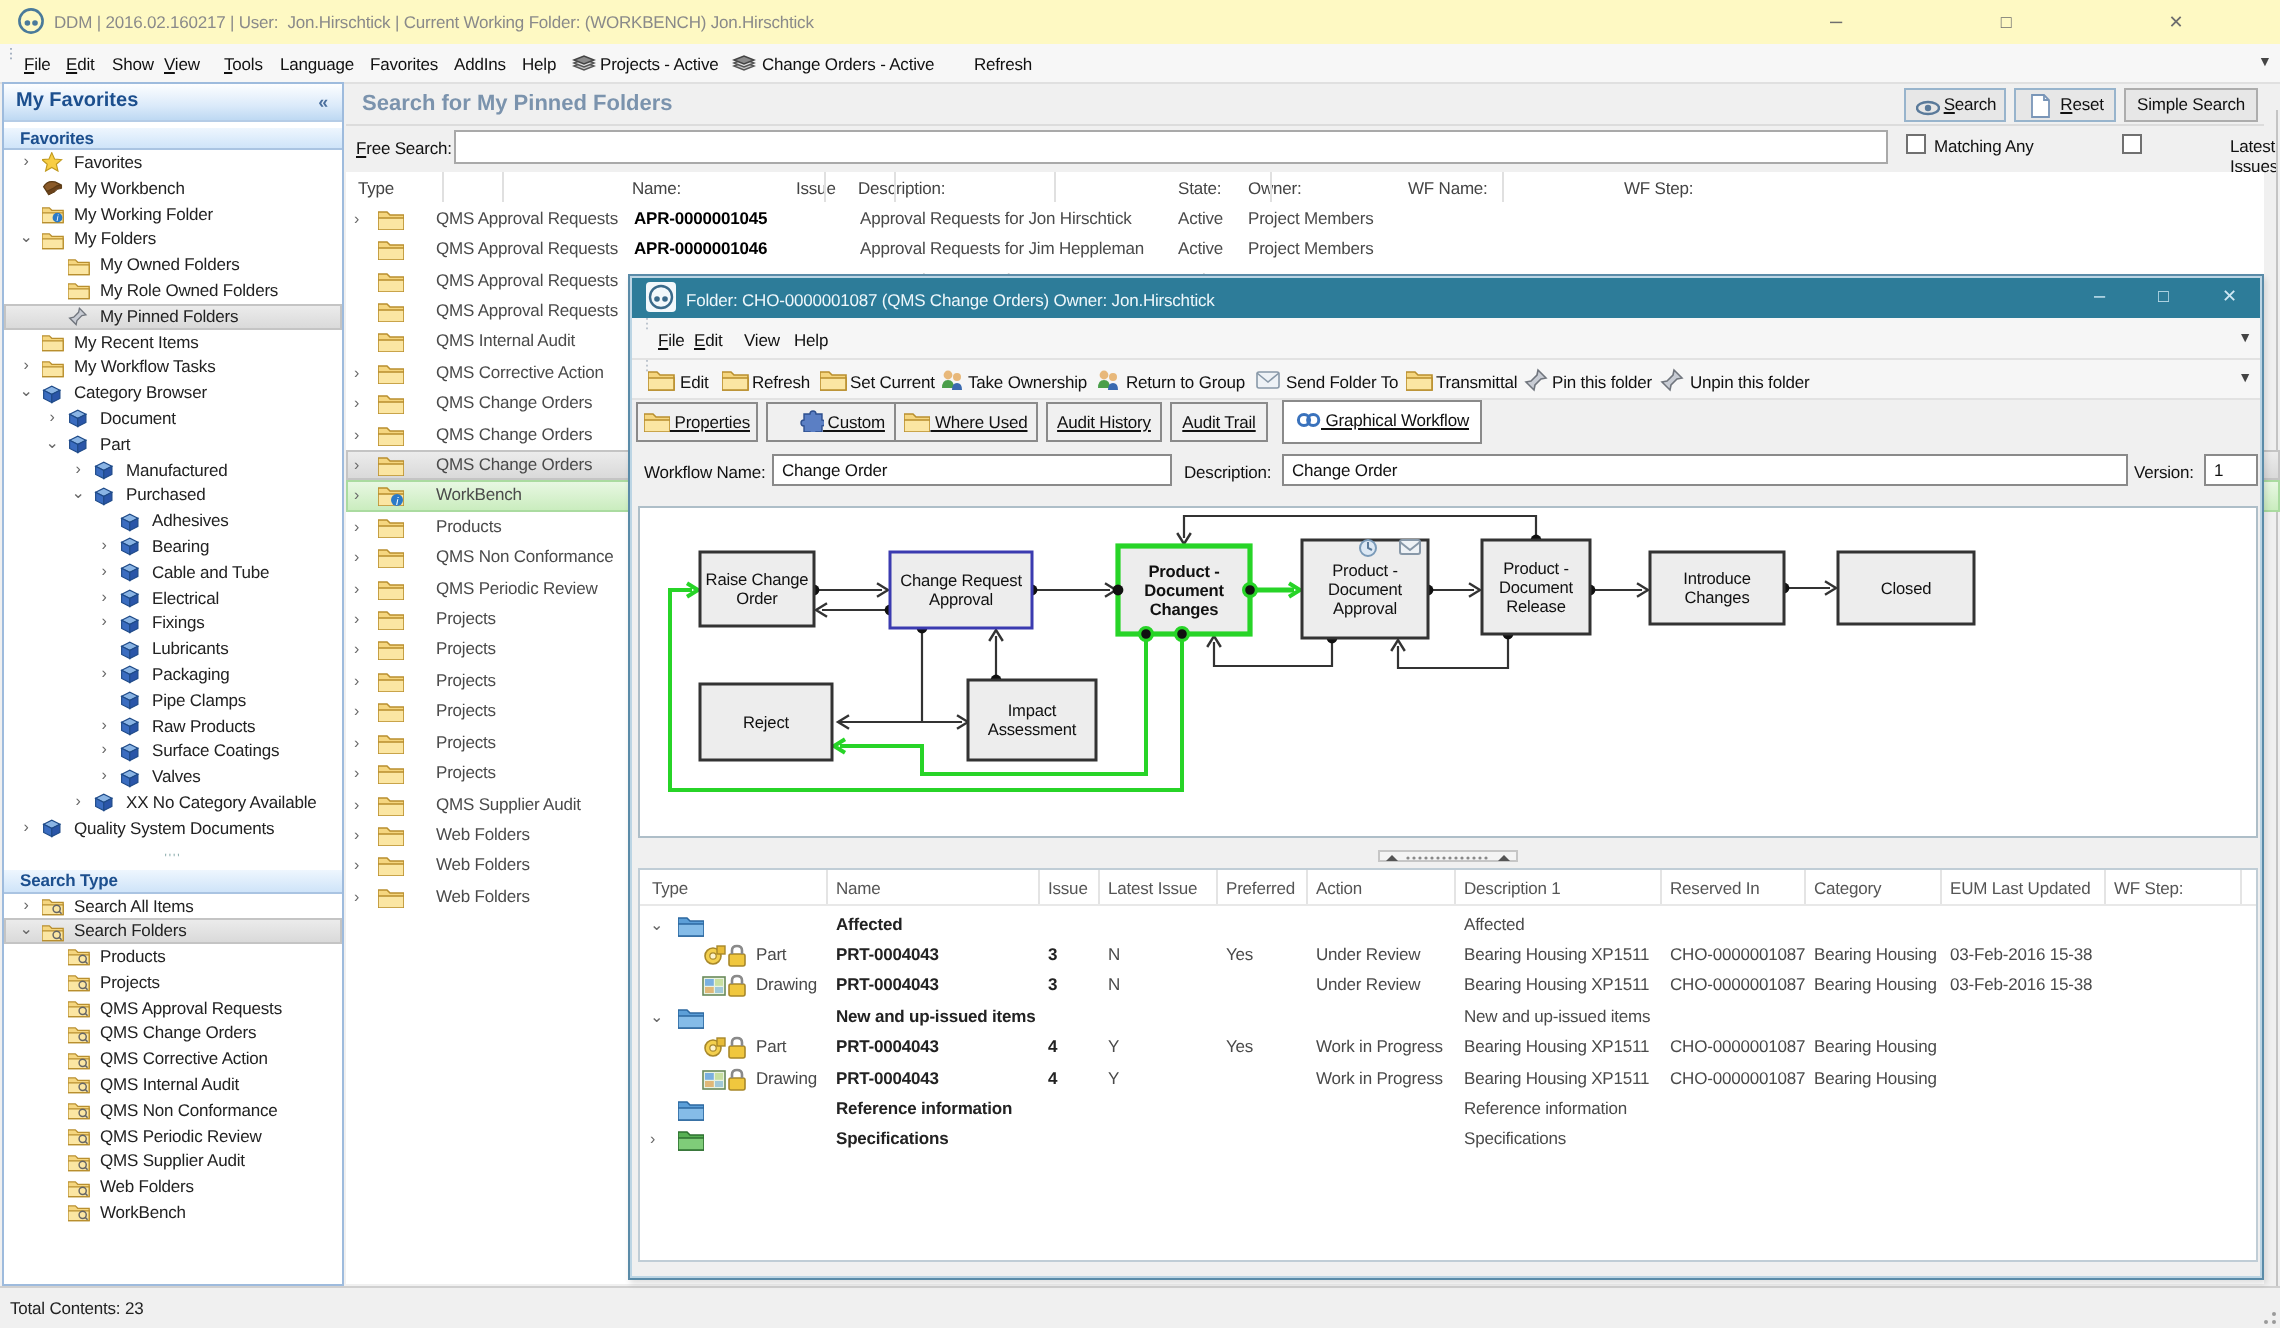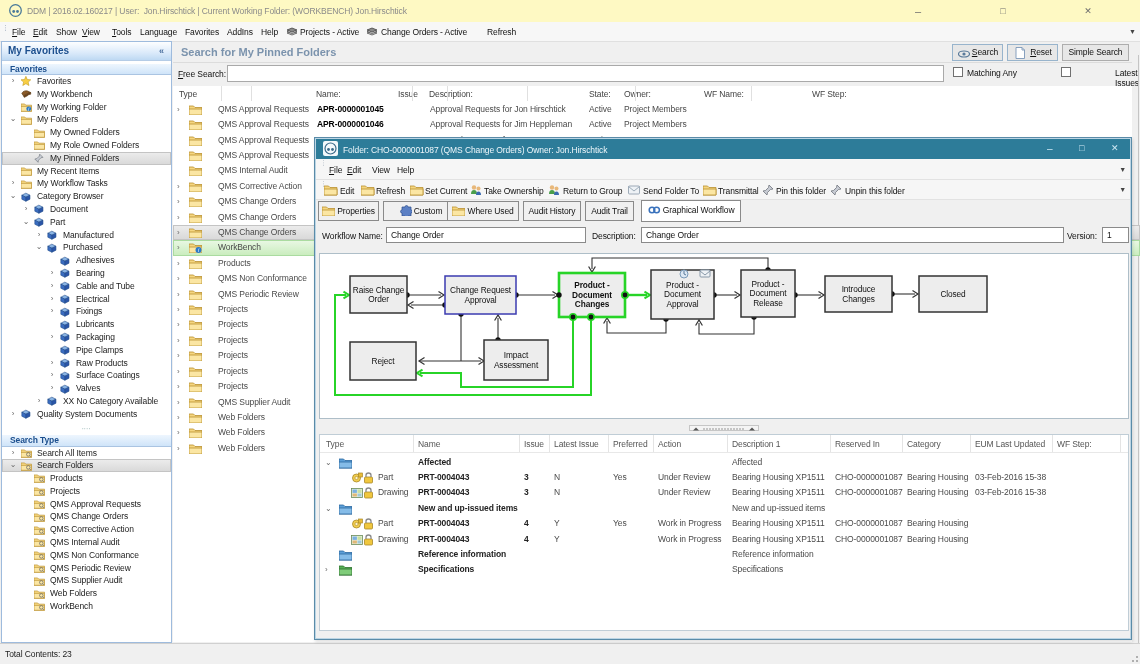--- a/index.html
+++ b/index.html
@@ -48,21 +48,21 @@
 #dialog{left:314px;top:137px;width:818px;height:503px;background:#f0f0f0;border:1px solid #5a8ba8;box-shadow:0 0 0 1px #bcd5e4 inset,1px 2px 3px rgba(0,0,0,0.12);}
 #dlg-title{position:absolute;left:1px;top:1px;width:814px;height:20px;background:#2d7c99;}
 #dlg-title .ic{position:absolute;left:7px;top:2px;width:15px;height:15px;background:#f2f8fb;border-radius:2px;}
 #dlg-title .t{position:absolute;left:27px;top:6px;color:#eef7fb;}
 #dlg-menu{position:absolute;left:1px;top:21px;width:814px;height:21px;background:#f6f6f6;border-bottom:1px solid #e2e2e2;}
 #dlg-menu > span{position:absolute;top:6px;color:#111;}
 #dlg-tool{position:absolute;left:1px;top:42px;width:814px;height:20px;background:#f6f6f6;border-bottom:1px solid #e2e2e2;}
 #dlg-tool .lbl{position:absolute;top:6px;color:#111;}
 #dlg-tool svg{position:absolute;top:4px;}
 #dlg-tabs{position:absolute;left:0;top:62px;width:814px;height:21px;}
-.tab{position:absolute;top:1px;height:20px;background:#f0f0f0;border:1px solid #8a8a8a;text-align:center;line-height:18px;white-space:nowrap;color:#111;}
+.tab{position:absolute;top:1px;height:20px;background:#f0f0f0;border:1px solid #8a8a8a;text-align:center;line-height:18px;white-space:nowrap;color:#111;text-decoration:underline;}
 .tab.active{top:0;height:22px;background:#fff;z-index:2;}
 #wfrow{position:absolute;left:1px;top:83px;width:814px;height:28px;background:#f0f0f0;}
 #wfrow .lb{position:absolute;top:10px;color:#111;}
 .field{position:absolute;background:#fff;border:1px solid #8a8a8a;height:16px;line-height:14px;padding-left:4px;color:#111;}
 #canvas{position:absolute;left:4px;top:115px;width:810px;height:166px;background:#fff;border:1px solid #aebec8;}
 #splitter{position:absolute;left:374px;top:287px;width:70px;height:6px;background:#f4f4f4;border:1px solid #c6c6c6;line-height:4px;}
 #dlg-table{position:absolute;left:4px;top:296px;width:810px;height:197px;background:#fff;border:1px solid #c0cdd6;}
 .dth{position:absolute;top:4px;color:#555;}
 .drow{position:absolute;left:0;width:808px;height:15.4px;line-height:15.4px;white-space:nowrap;color:#4a4a4a;}
 .drow span{position:absolute;top:0;}

